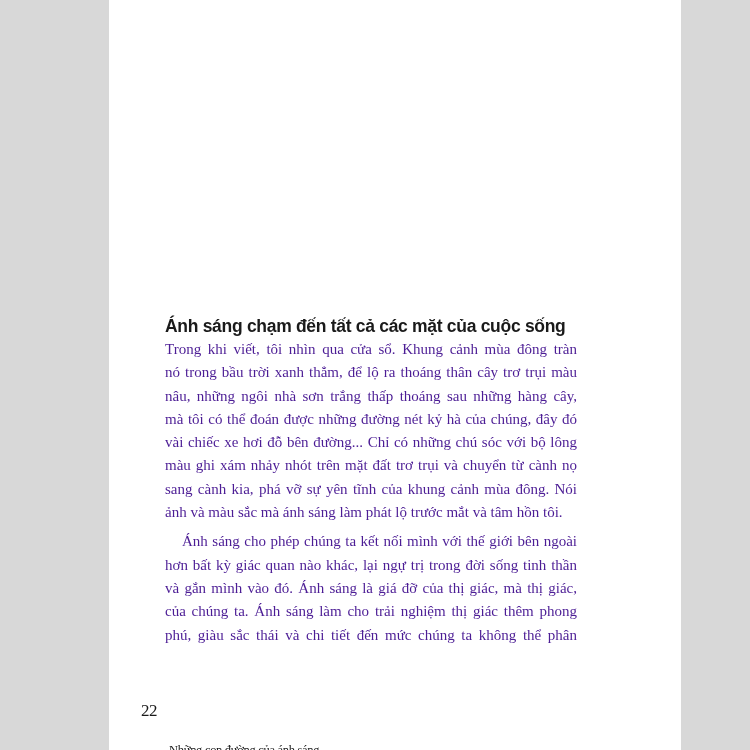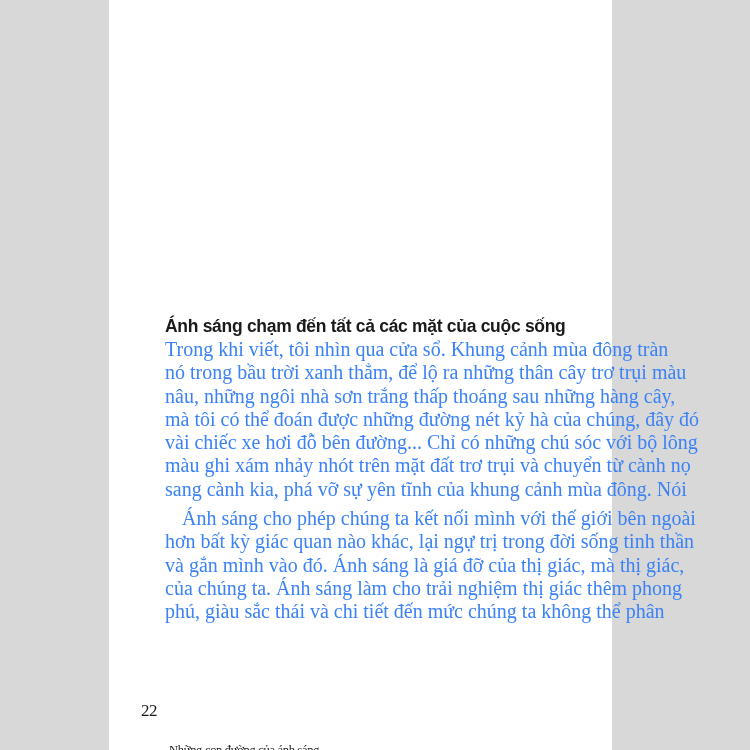--- a/index.html
+++ b/index.html
@@ -5,43 +5,43 @@
     html, body { margin: 0; padding: 0; }
     body {
       width: 750px; height: 750px;
       background: #d8d8d8;
       position: relative;
       overflow: hidden;
     }
     .page {
       position: absolute;
       left: 109px; top: 0;
-      width: 503px; height: 750px;
+      width: 572px; height: 750px;
       background: #ffffff;
     }
     .heading {
       position: absolute;
       left: 56px; top: 316px;
       width: 440px;
       margin: 0;
       font-family: "Liberation Sans", sans-serif;
       font-weight: bold;
       font-size: 17.5px;
       color: #1a1a1a;
       letter-spacing: -0.3px;
       white-space: nowrap;
     }
     .body-text {
       position: absolute;
       left: 56px; top: 338px;
       width: 412px;
       font-family: "Liberation Serif", serif;
-      font-size: 20px;
+      font-size: 15px;
       line-height: 23.3px;
-      color: #3b82f6;
+      color: #4c1d95;
     }
     .line {
       display: block;
       text-align: justify;
       text-align-last: justify;
       white-space: nowrap;
       height: 23.3px;
     }
     .line.last { text-align-last: left; }
     .para { margin: 0; }
@@ -67,26 +67,27 @@
   </style>
 </head>
 <body>
 
 <div class="page">
   <h2 class="heading">Ánh sáng chạm đến tất cả các mặt của cuộc sống</h2>
 
   <div class="body-text">
     <div class="para">
       <span class="line">Trong khi viết, tôi nhìn qua cửa sổ. Khung cảnh mùa đông tràn</span>
-      <span class="line">nó trong bầu trời xanh thẳm, để lộ ra những thân cây trơ trụi màu</span>
+      <span class="line">nó trong bầu trời xanh thẳm, để lộ ra thoáng thân cây trơ trụi màu</span>
       <span class="line">nâu, những ngôi nhà sơn trắng thấp thoáng sau những hàng cây,</span>
       <span class="line">mà tôi có thể đoán được những đường nét kỷ hà của chúng, đây đó</span>
       <span class="line">vài chiếc xe hơi đỗ bên đường... Chỉ có những chú sóc với bộ lông</span>
       <span class="line">màu ghi xám nhảy nhót trên mặt đất trơ trụi và chuyển từ cành nọ</span>
       <span class="line">sang cành kia, phá vỡ sự yên tĩnh của khung cảnh mùa đông. Nói</span>
+      <span class="line last">ảnh và màu sắc mà ánh sáng làm phát lộ trước mắt và tâm hồn tôi.</span>
     </div>
     <div class="para">
       <span class="line indent">Ánh sáng cho phép chúng ta kết nối mình với thế giới bên ngoài</span>
       <span class="line">hơn bất kỳ giác quan nào khác, lại ngự trị trong đời sống tinh thần</span>
       <span class="line">và gắn mình vào đó. Ánh sáng là giá đỡ của thị giác, mà thị giác,</span>
       <span class="line">của chúng ta. Ánh sáng làm cho trải nghiệm thị giác thêm phong</span>
       <span class="line">phú, giàu sắc thái và chi tiết đến mức chúng ta không thể phân</span>
     </div>
   </div>
 

